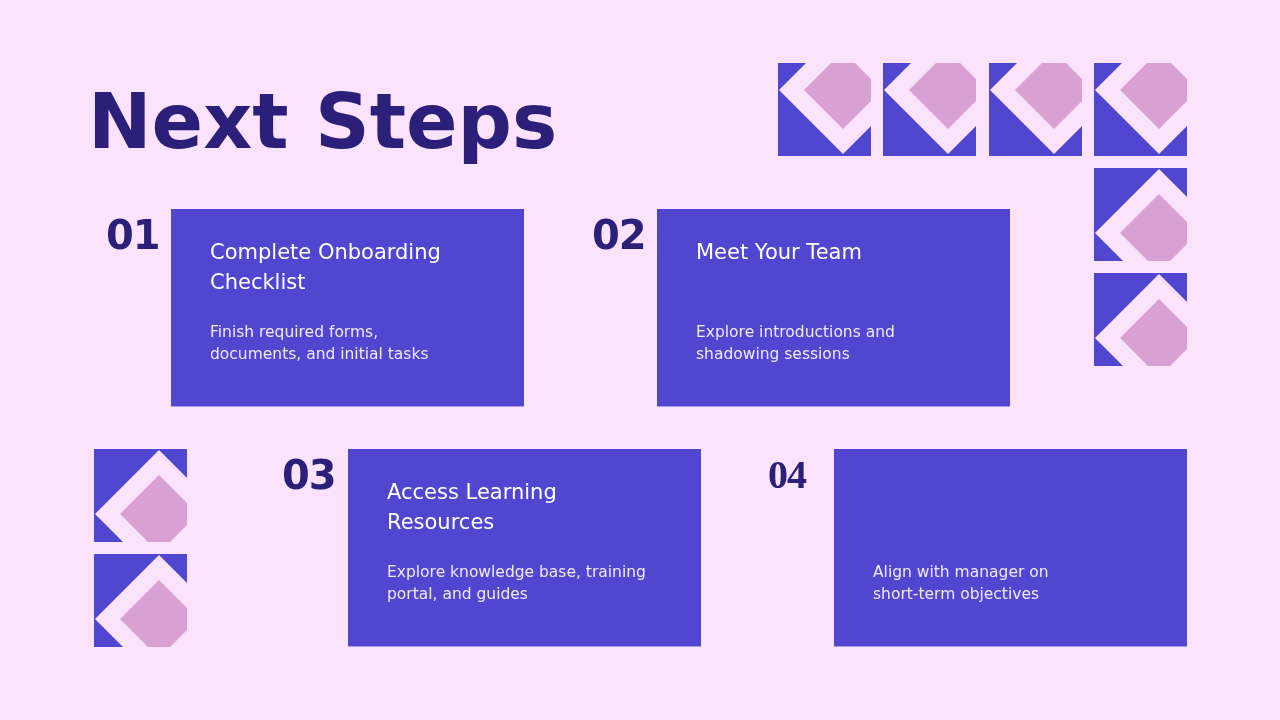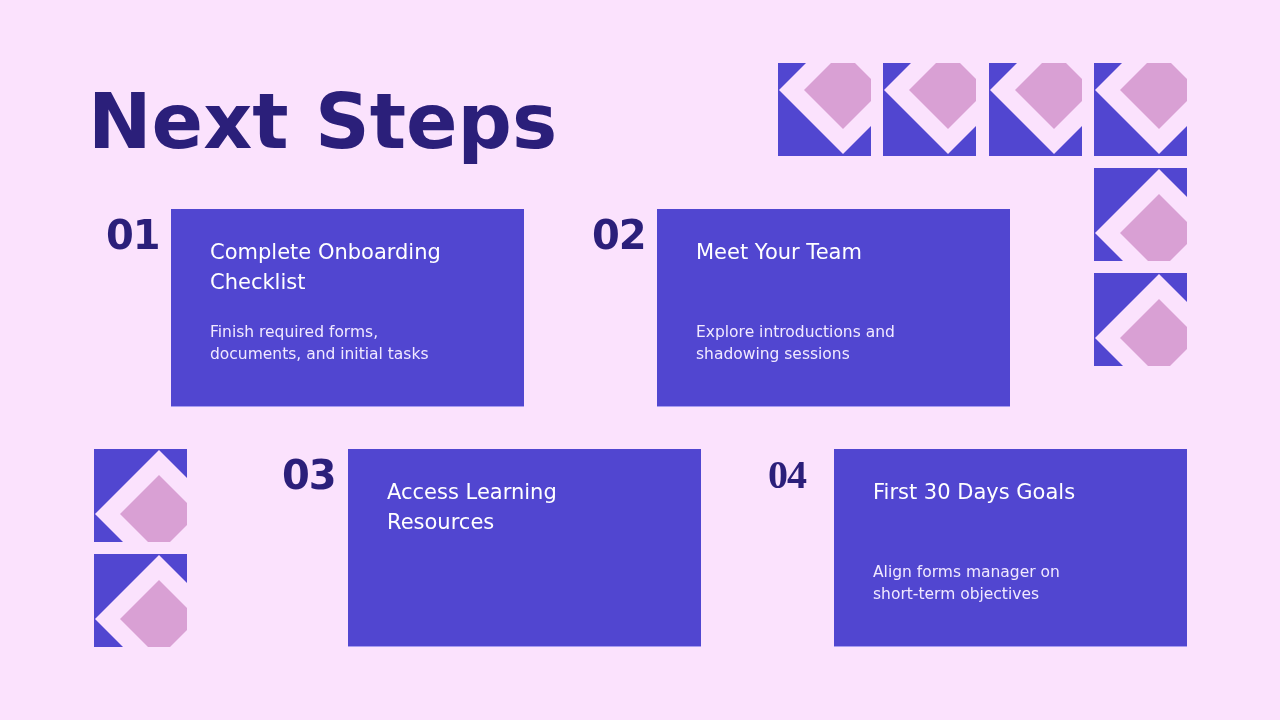--- a/index.html
+++ b/index.html
@@ -108,19 +108,19 @@
 
 <div class="num" style="left:592px;top:213px;">02</div>
 <div class="card" style="left:657px;top:209px;">
   <div class="card-title">Meet Your Team</div>
   <div class="card-desc" style="width:240px;">Explore introductions and shadowing sessions</div>
 </div>
 
 <div class="num" style="left:282px;top:453px;">03</div>
 <div class="card" style="left:348px;top:449px;">
   <div class="card-title" style="width:200px;">Access Learning Resources</div>
+  <div class="card-desc" style="width:290px;">Explore knowledge base, training portal, and guides</div>
 </div>
 
 <div class="num" style="left:768px;top:453px;font-family:Liberation Serif, serif;">04</div>
 <div class="card" style="left:834px;top:449px;">
-  <div class="card-title">First 30 Days Goals</div>
-  <div class="card-desc" style="width:210px;">Align forms manager on short-term objectives</div>
+  <div class="card-desc" style="width:210px;">Align with manager on short-term objectives</div>
 </div>
 
 </body></html>

